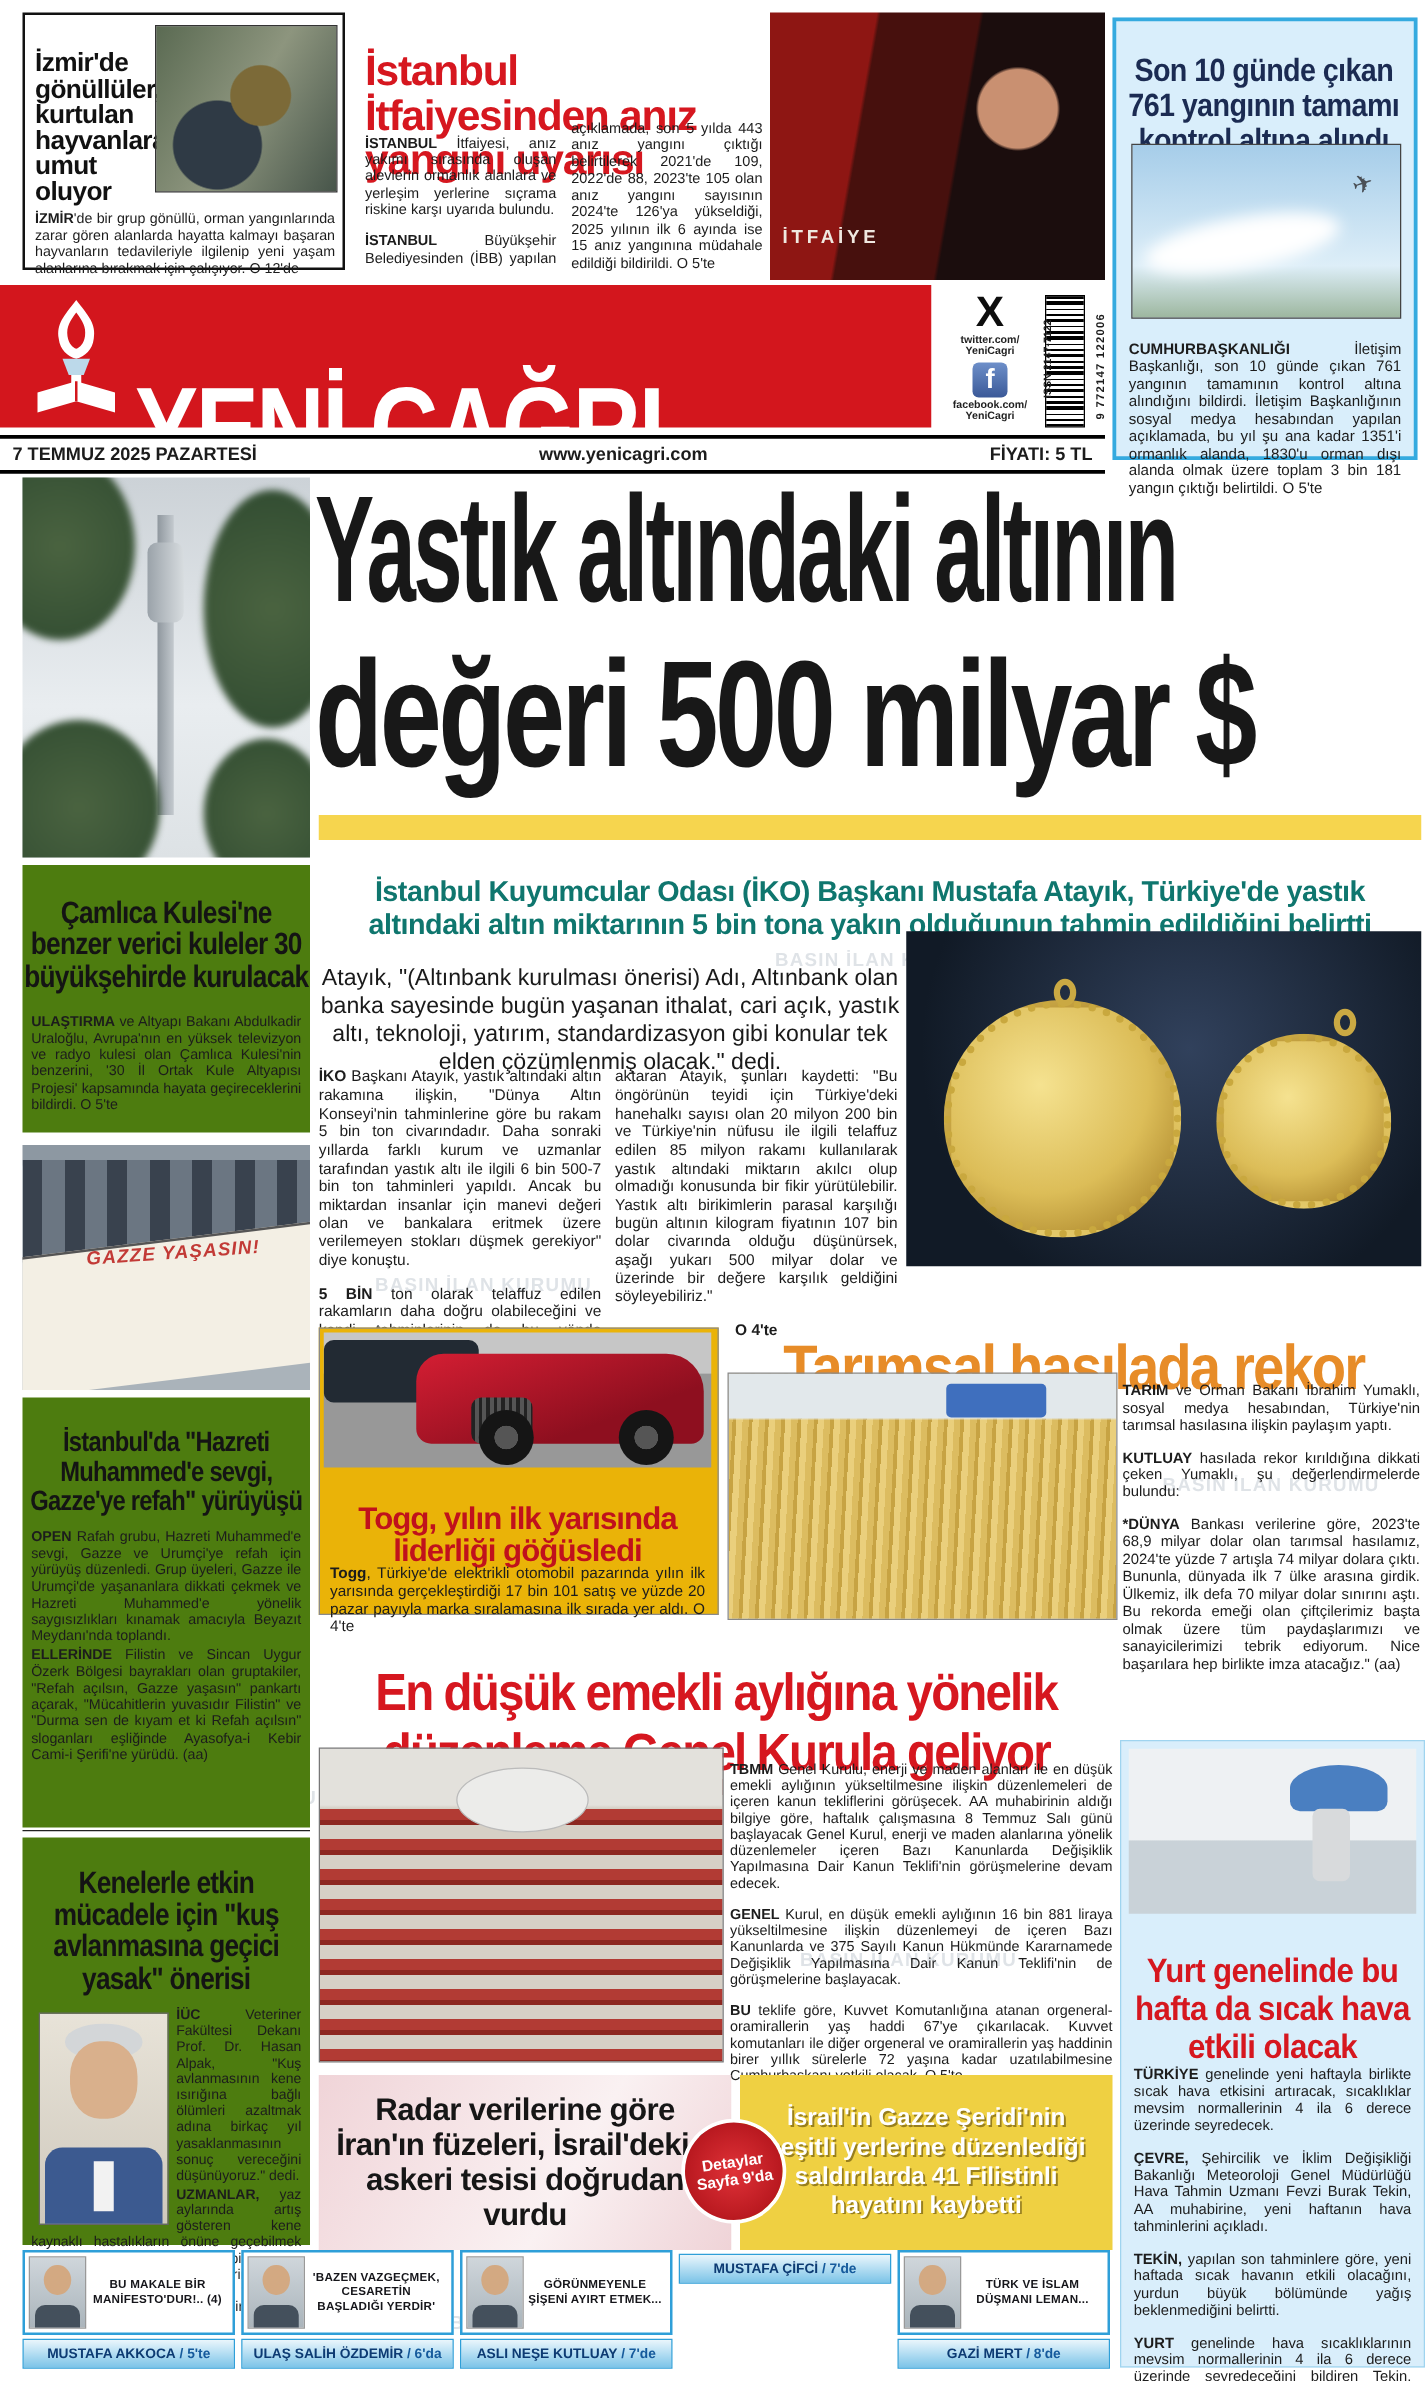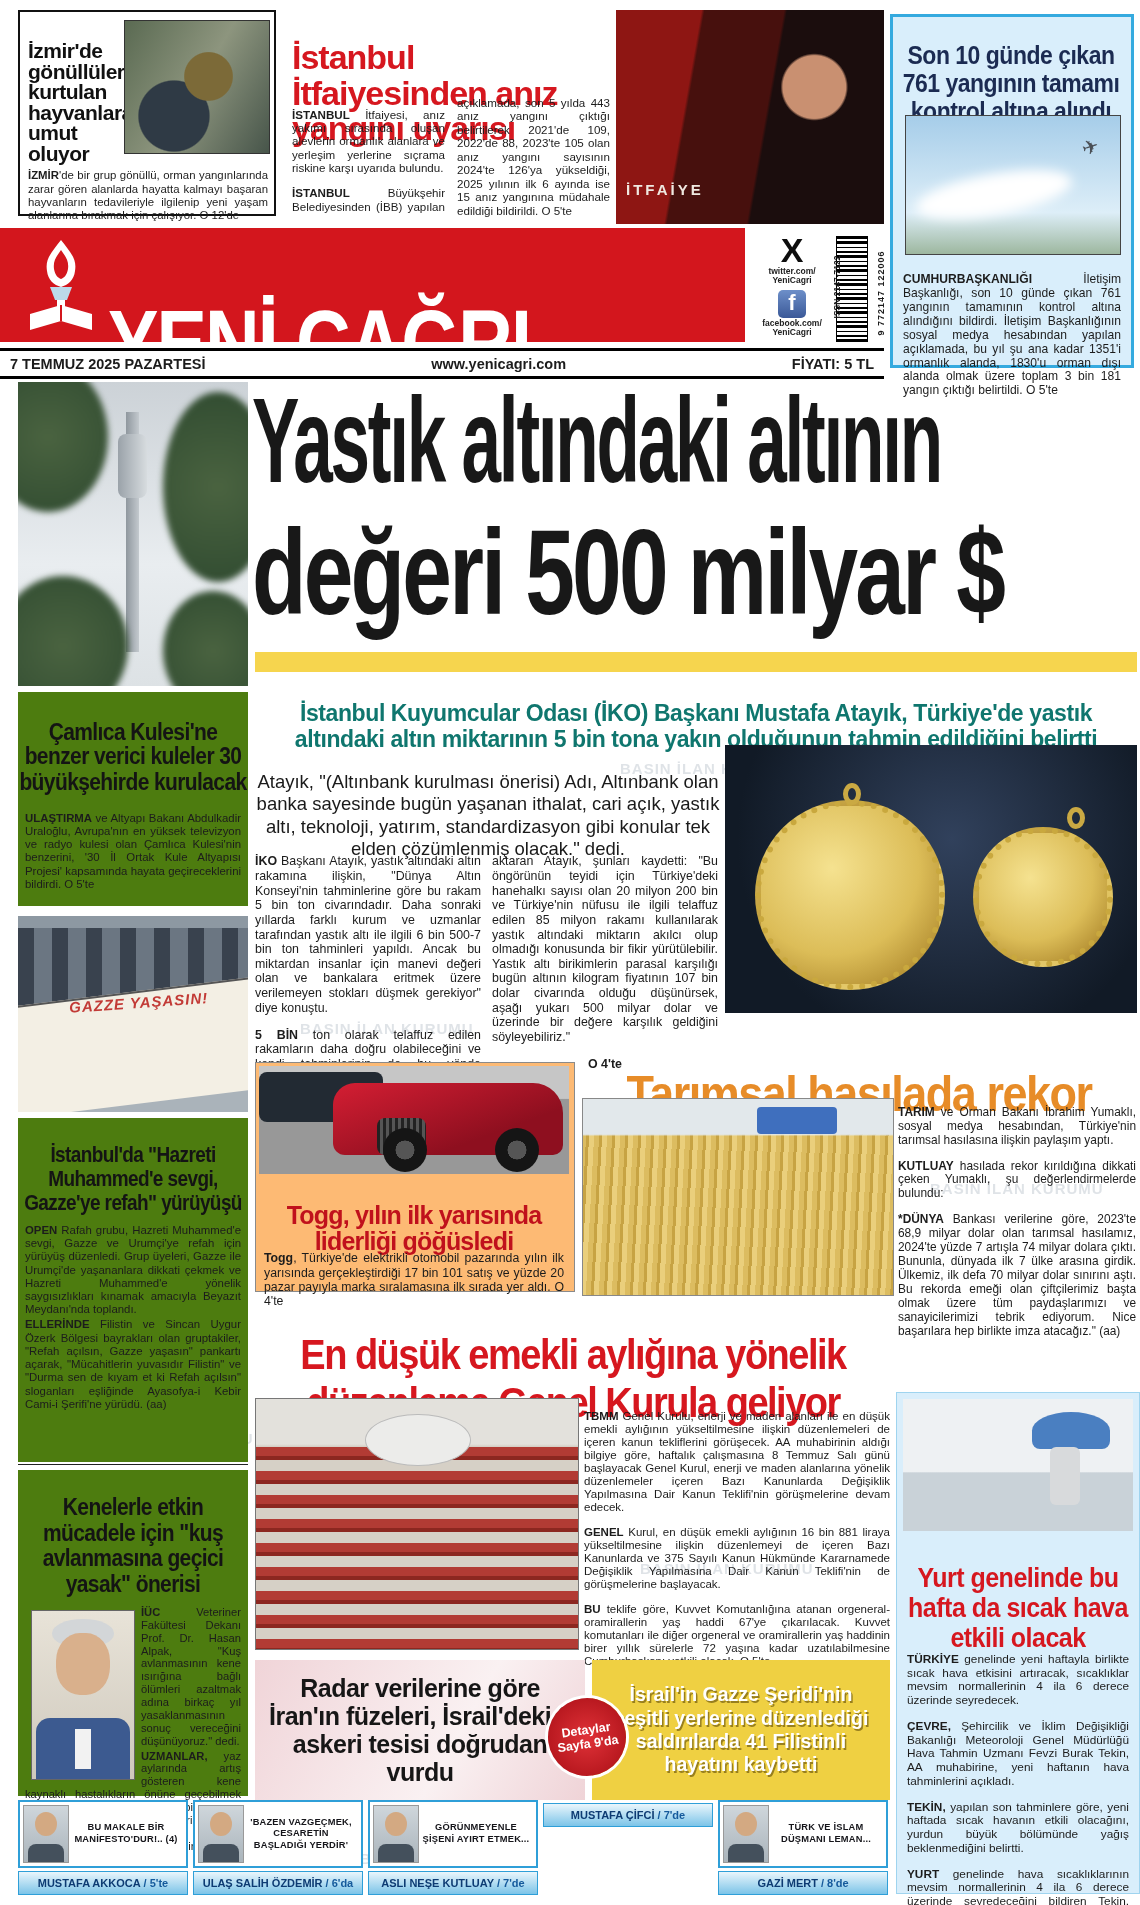--- a/index.html
+++ b/index.html
@@ -81,21 +81,21 @@
   .divider{left:18px;top:1464px;width:230px;height:0;border-top:1.5px solid #222;}
   .kene-box{left:18px;top:1470px;width:230px;height:326px;}
   .kene-h{font-size:21px;line-height:1.03;padding-top:6px;}
   .ph-man{float:left;width:102px;height:168px;margin:4px 6px 2px 6px;border:1px solid #666;position:relative;background:linear-gradient(#e8e3d8,#cfc9bd);}
   .hair{position:absolute;left:20%;top:5%;width:60%;height:17%;background:#d3d6d8;border-radius:50%;}
   .face{position:absolute;left:24%;top:13%;width:52%;height:37%;background:#d9b08c;border-radius:45%;}
   .suit{position:absolute;left:4%;bottom:0;width:92%;height:36%;background:#3c5a90;border-radius:14px 14px 0 0;}
   .shirt{position:absolute;left:42%;bottom:6%;width:16%;height:24%;background:#f2f2f2;}
   .kene-body{font-size:11.2px;line-height:1.15;text-align:justify;padding:4px 7px 0 7px;}
   
-  .togg-box{left:255px;top:1062px;width:320px;height:230px;border:1.5px solid #8a8a8a;box-sizing:border-box;background:#fdba74;}
+  .togg-box{left:255px;top:1062px;width:320px;height:230px;border:1.5px solid #8a8a8a;box-sizing:border-box;background:#eab308;}
   .ph-togg{left:3px;top:3px;width:310px;height:108px;background:linear-gradient(#c6c6c6 0 30%,#989898 31%);}
   .dark-suv{position:absolute;left:0;top:6%;width:40%;height:46%;background:#222a33;border-radius:8px;}
   .red-car{position:absolute;left:24%;top:16%;width:74%;height:66%;background:linear-gradient(160deg,#d41e33,#8e0f1f 70%);border-radius:22px 30px 10px 12px;}
   .grille{position:absolute;left:38%;top:48%;width:16%;height:34%;background:repeating-linear-gradient(90deg,#222 0 3px,#555 3px 6px);border-radius:8px;}
   .wheel{position:absolute;bottom:2%;width:44px;height:44px;background:radial-gradient(circle,#555 0 30%,#151515 31%);border-radius:50%;}
   .togg-h{position:absolute;left:4px;top:118px;width:308px;text-align:center;color:#c0111c;font-weight:900;font-size:25px;line-height:1.05;letter-spacing:-.8px;}
   .togg-body{position:absolute;left:8px;top:176px;width:300px;font-size:12.3px;line-height:1.16;text-align:justify;}
   
   .tarim-h{left:578px;top:1028px;width:562px;text-align:center;color:#e78c28;font-weight:900;font-size:45px;letter-spacing:-1.5px;white-space:nowrap;transform:scaleY(1.12);transform-origin:top;}
   .ph-wheat{left:582px;top:1098px;width:310px;height:196px;border:1px solid #888;

